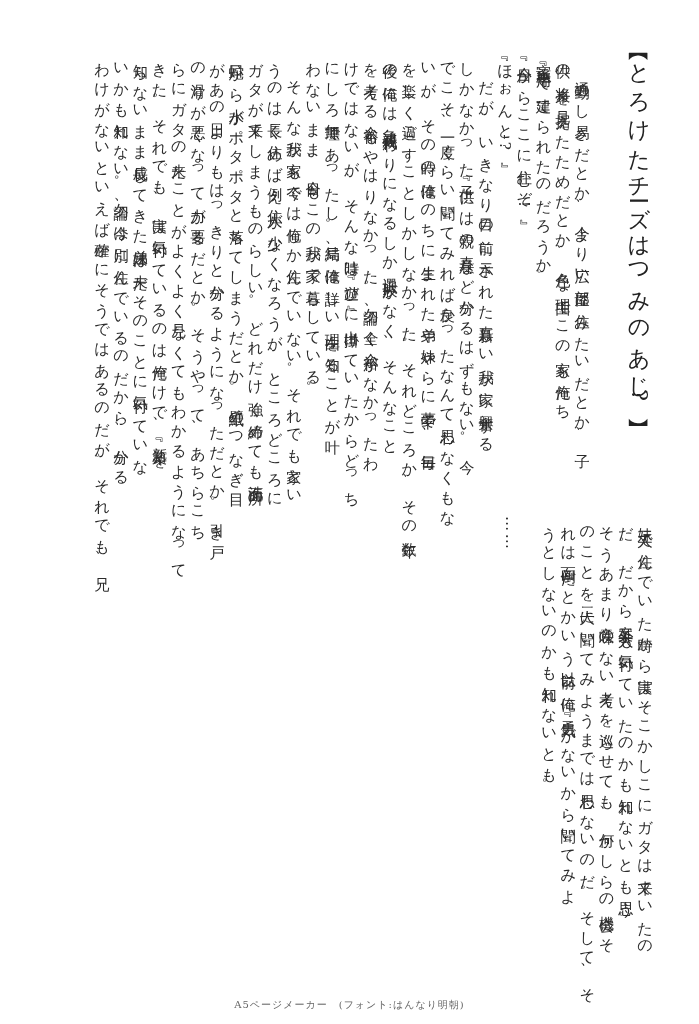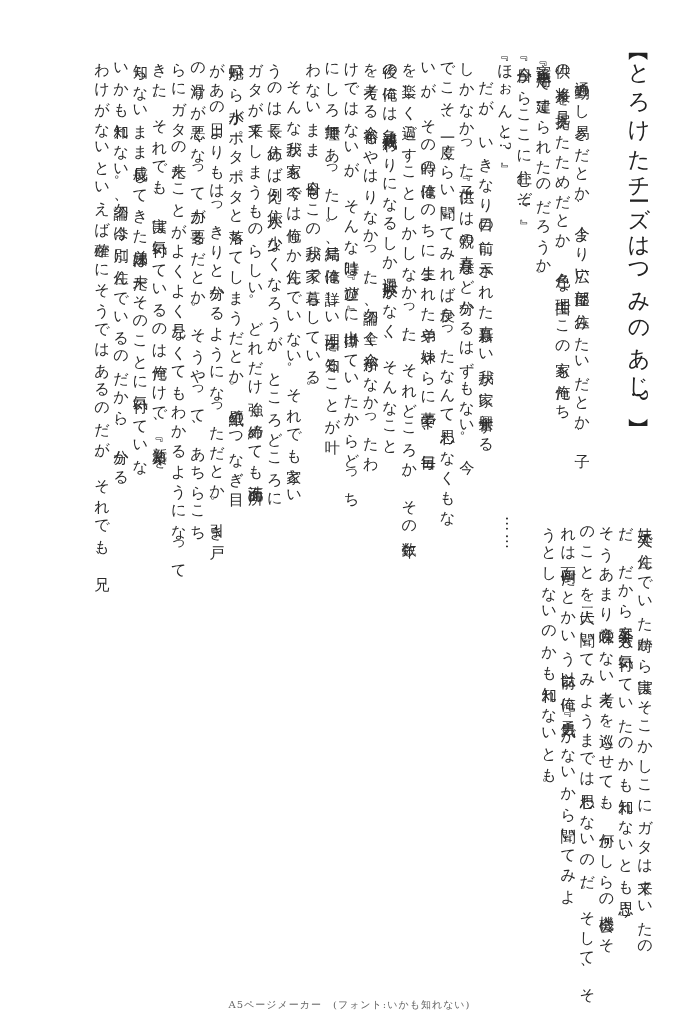--- a/index.html
+++ b/index.html
@@ -56,14 +56,14 @@
     <span class="line">妹三人で住んでいた時から実はそこかしこにガタは来ていたの</span>
     <span class="line">だ。だから案外二人も気付いていたのかも知れないとも思う。</span>
     <span class="line">そうあまり意味のない考えを巡らせても、何かしらの機会にそ</span>
     <span class="line">のことを二人に聞いてみようまでは思わないのだ。そして、そ</span>
     <span class="line">れは面倒だとかいう以前に俺に『勇気』がないから聞いてみよ</span>
     <span class="line">うとしないのかも知れないとも。</span>
     <span class="line">​</span>
     <span class="line">……</span>
   </div>
 
-  <div class="footer">A5ページメーカー　(フォント:いかも知れない)</div>
+  <div class="footer">A5ページメーカー　(フォント:はんなり明朝)</div>
 </div>
 
 </body></html>

